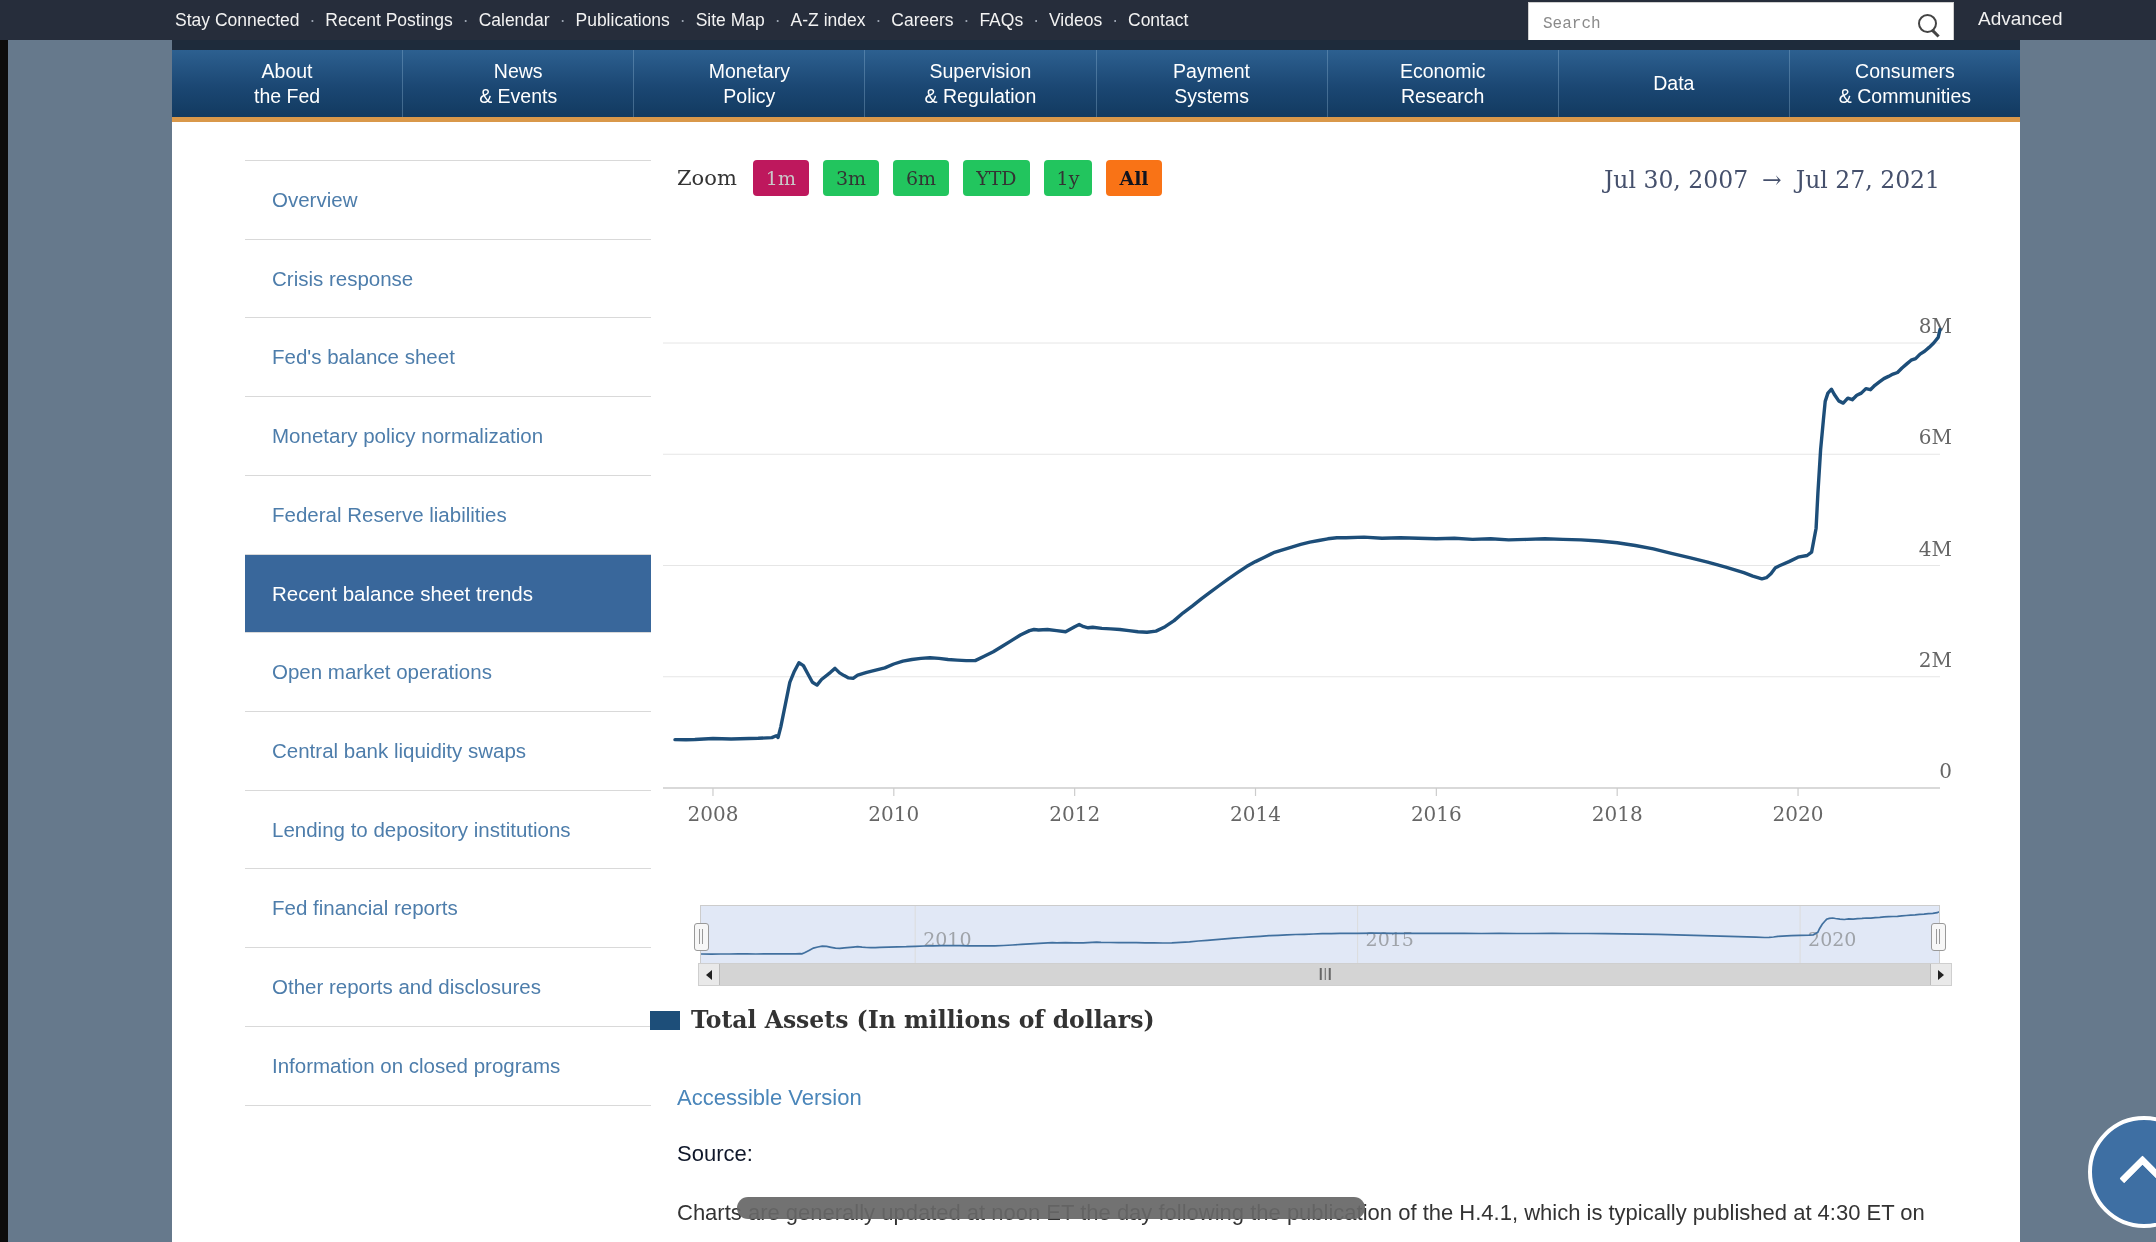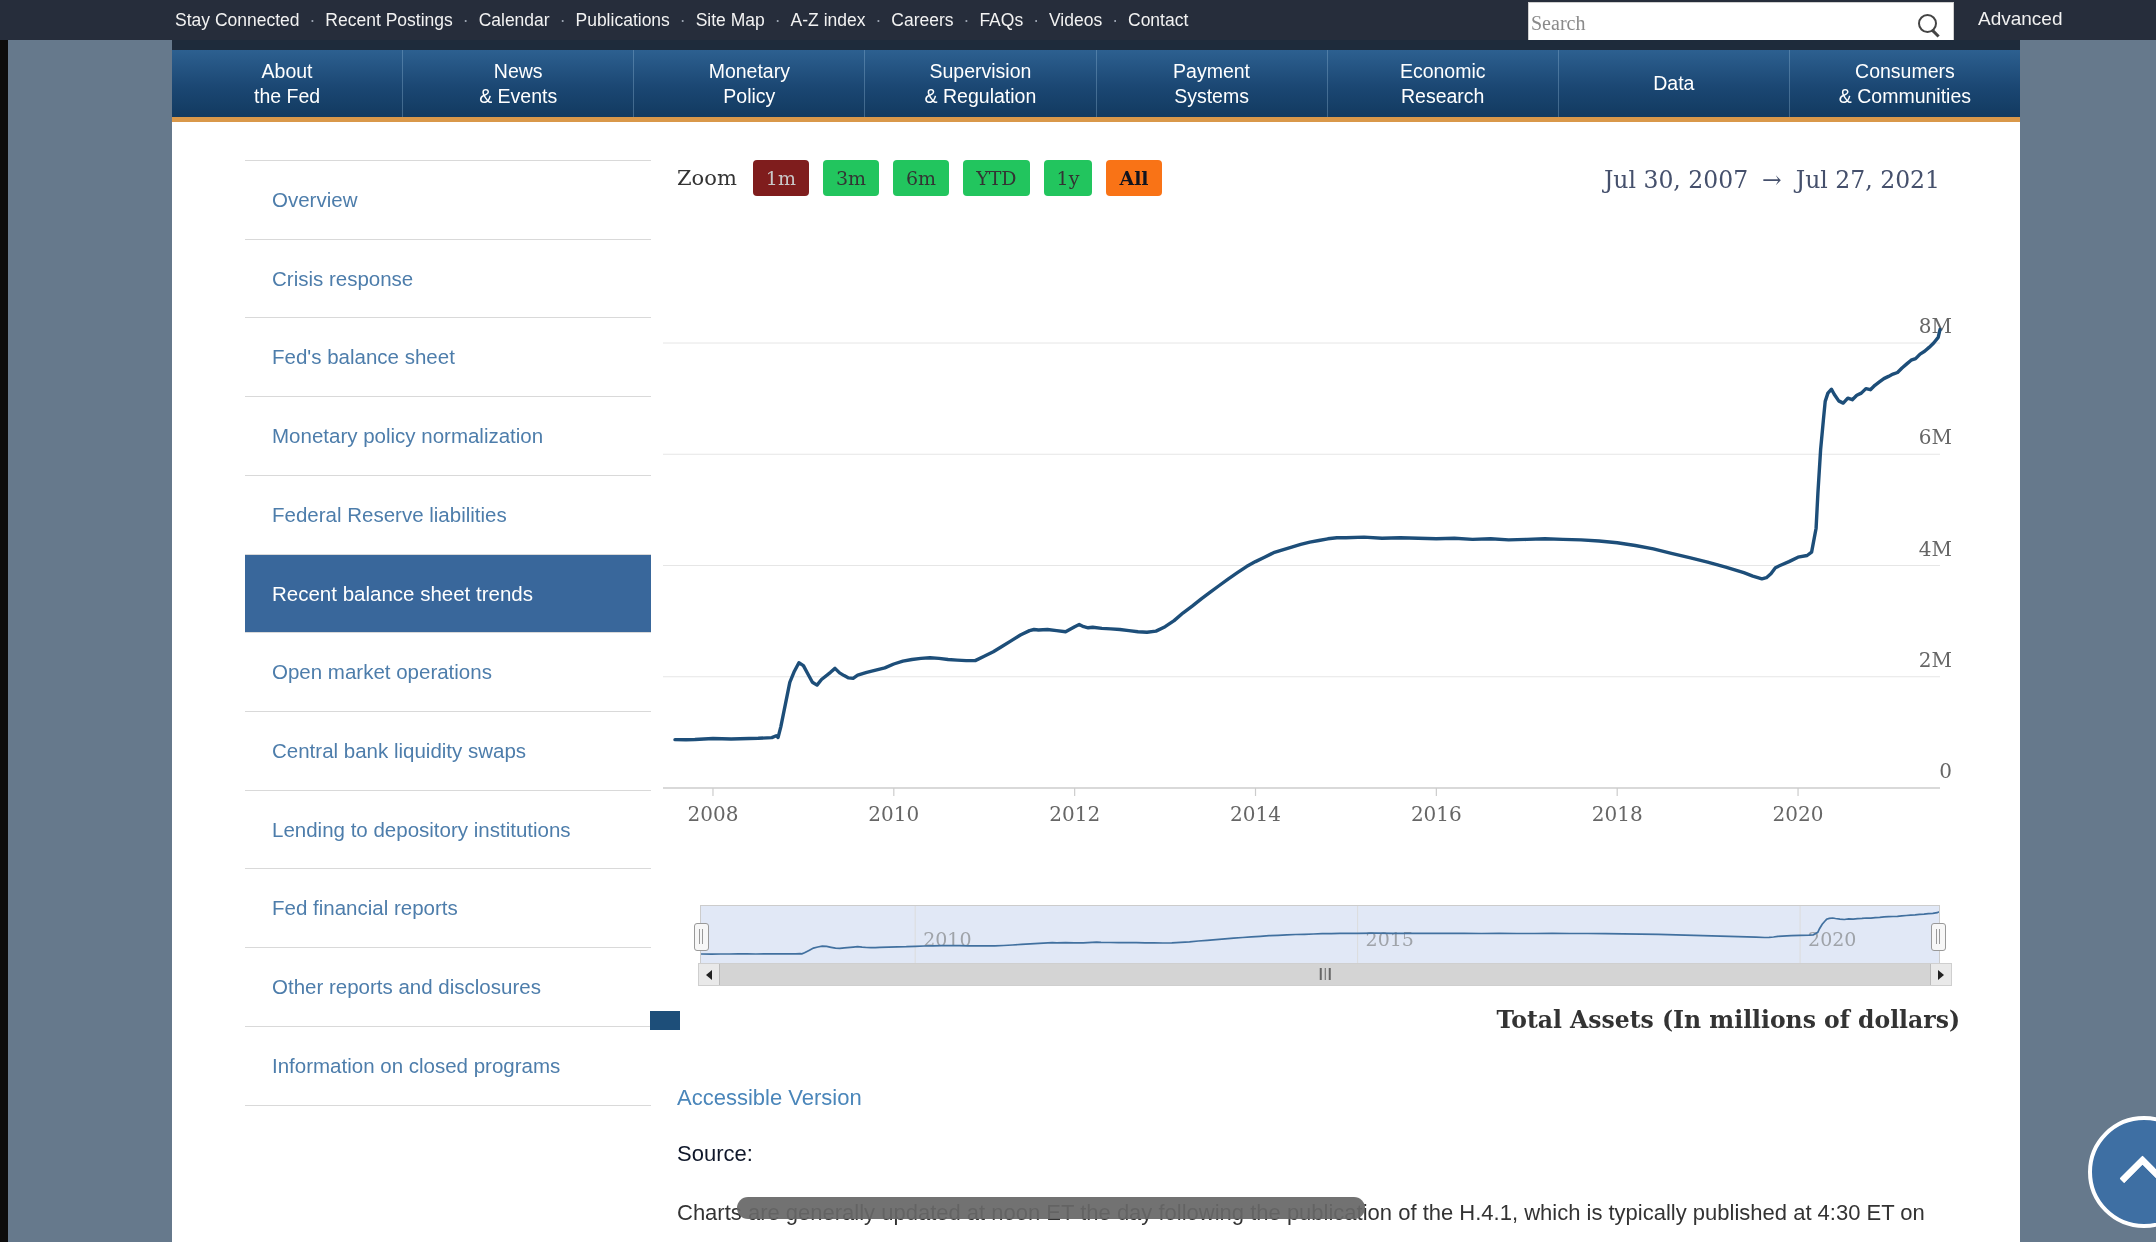--- a/index.html
+++ b/index.html
@@ -4,21 +4,21 @@
 <style>
   html,body{margin:0;padding:0;width:2156px;height:1242px;overflow:hidden;
     font-family:"Liberation Sans",sans-serif;background:#66798c;position:relative;}
   .abs{position:absolute;}
   
   #topbar{left:0;top:0;width:2156px;height:40px;background:#262d3b;display:flex;align-items:center;}
   #toplinks{margin-left:175px;display:flex;align-items:center;}
   .toplink{color:#f2f2f2;font-size:17.5px;cursor:pointer;white-space:nowrap;}
   .toplink+.toplink::before{content:"·";color:#9aa2b0;margin:0 10px;}
   #searchbox{left:1528px;top:2px;width:424px;height:41px;background:#ffffff;border:1px solid #cfcfcf;display:flex;align-items:center;}
-  #search-input{flex:1;border:none;outline:none;font-size:20px;color:#333;padding:0 2px;font-family:Liberation Serif, serif;background:transparent;}
+  #search-input{flex:1;border:none;outline:none;font-size:16px;color:#333;padding:0 14px;font-family:Liberation Mono, monospace;background:transparent;}
   #search-input::placeholder{color:#8a8a8a;}
   .mag{width:15px;height:15px;border:2.5px solid #444;border-radius:50%;position:relative;margin-right:16px;}
   .mag::after{content:"";position:absolute;width:2.5px;height:9px;background:#444;left:14px;top:13px;transform:rotate(-45deg);}
   #advanced{left:1978px;top:8px;color:#f0f0f0;font-size:19px;cursor:pointer;}
   
   #edge-strip{left:0;top:40px;width:8px;height:1202px;background:#0c0c0c;}
   
   #page{left:172px;top:40px;width:1848px;height:1202px;background:#ffffff;}
   
   #nav{left:0;top:0;width:1476px;height:82px;}
@@ -30,41 +30,41 @@
   .navitem span{color:#ffffff;font-size:19.5px;line-height:1.25;text-align:center;white-space:pre-line;}
   #nav-orange{left:0;top:77px;width:1848px;height:5px;background:#d9984a;}
   
   #sidebar{left:73px;top:120px;width:406px;border-top:1px solid #d9d9d9;}
   .sideitem{border-bottom:1px solid #d9d9d9;padding:24px 40px 24px 27px;font-size:20.5px;line-height:1.45;color:#4d7dab;cursor:pointer;}
   .sideitem.selected{background:#39679b;color:#ffffff;}
   
   #zoom-row{left:677px;top:160px;display:flex;align-items:center;font-family:"DejaVu Serif",serif;}
   #zoom-label{color:#333;font-size:21px;margin-right:16px;}
   .zoombtn{background:#22c55e;color:#333;font-size:19px;padding:7px 13px;margin-right:14px;border-radius:4px;cursor:pointer;font-family:"DejaVu Serif",serif;}
-  .zoombtn.disabled{color:#c9c9c9;background:#7f1d1d;cursor:default;}
+  .zoombtn.disabled{color:#c9c9c9;background:#be185d;cursor:default;}
   .zoombtn.active{background:#f97316;color:#10131f;font-weight:bold;}
   #range{left:1560px;top:166px;width:380px;text-align:right;color:#45506c;font-size:23.5px;font-family:"DejaVu Serif",serif;white-space:nowrap;}
   #range .arrow{margin:0 14px;}
   
   #main-chart{left:650px;top:225px;width:1310px;height:600px;}
   #navigator{left:700px;top:905px;width:1238px;height:57px;border:1px solid #ccc;border-bottom:none;}
   .handle{position:absolute;top:17px;width:13px;height:26px;background:#f7f7f7;border:1px solid #999;border-radius:3px;z-index:5;}
   .handle::before,.handle::after{content:"";position:absolute;top:5px;width:1px;height:15px;background:#999;}
   .handle::before{left:4px;} .handle::after{left:7px;}
   #handle-left{left:-7px;} #handle-right{right:-7px;}
   
   #scrollbar{left:698px;top:963px;width:1252px;height:21px;background:#f0f0f0;border:1px solid #cfcfcf;display:flex;}
   .sb-arrow{width:20px;height:100%;background:#e9e9e9;display:flex;align-items:center;justify-content:center;cursor:pointer;flex:0 0 auto;}
   .tri-l{width:0;height:0;border-top:5px solid transparent;border-bottom:5px solid transparent;border-right:6px solid #222;}
   .tri-r{width:0;height:0;border-top:5px solid transparent;border-bottom:5px solid transparent;border-left:6px solid #222;}
   #sb-thumb{flex:1;background:#d4d4d4;border-left:1px solid #bbb;border-right:1px solid #bbb;position:relative;cursor:grab;}
   #sb-grip{position:absolute;left:50%;top:4px;transform:translateX(-50%);display:flex;gap:3px;}
   #sb-grip i{width:1.5px;height:12px;background:#666;display:block;}
   
-  #legend{left:650px;top:1006px;width:1310px;display:flex;align-items:center;justify-content:space-between;font-family:"DejaVu Serif",serif;}
+  #legend{left:650px;top:1006px;width:1310px;display:flex;align-items:center;justify-content:flex-start;font-family:"DejaVu Serif",serif;}
   #legend-swatch{width:30px;height:19px;margin-right:11px;}
   #legend-text{color:#333;font-size:23.5px;font-weight:600;}
   
   #accessible{left:677px;top:1085px;color:#4a86ba;font-size:22px;cursor:pointer;}
   #source{left:677px;top:1141px;color:#0f172a;font-size:22px;}
   #note{left:677px;top:1192px;width:1250px;color:#333;font-size:22px;line-height:1.95;}
   #pill{left:737px;top:1197px;width:628px;height:22px;border-radius:11px;background:rgba(103,103,103,.93);z-index:6;}
   
   #backtop{left:2088px;top:1116px;width:104px;height:104px;border-radius:50%;background:#3e6fa3;border:4px solid #ffffff;z-index:7;cursor:pointer;}
   #backtop .chev{position:absolute;left:34px;top:42px;width:26px;height:26px;border-top:7px solid #fff;border-left:7px solid #fff;transform:rotate(45deg);border-radius:2px;}

